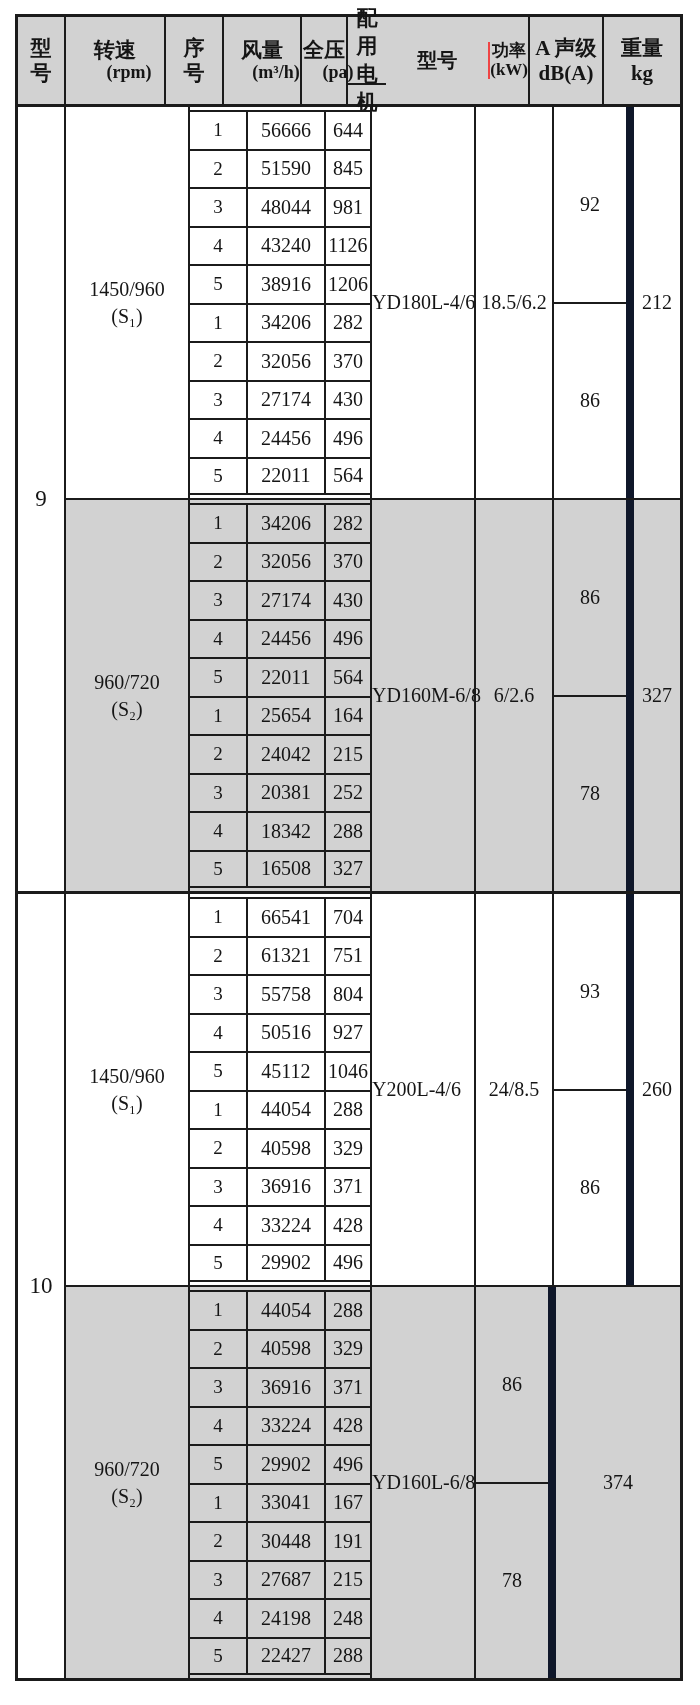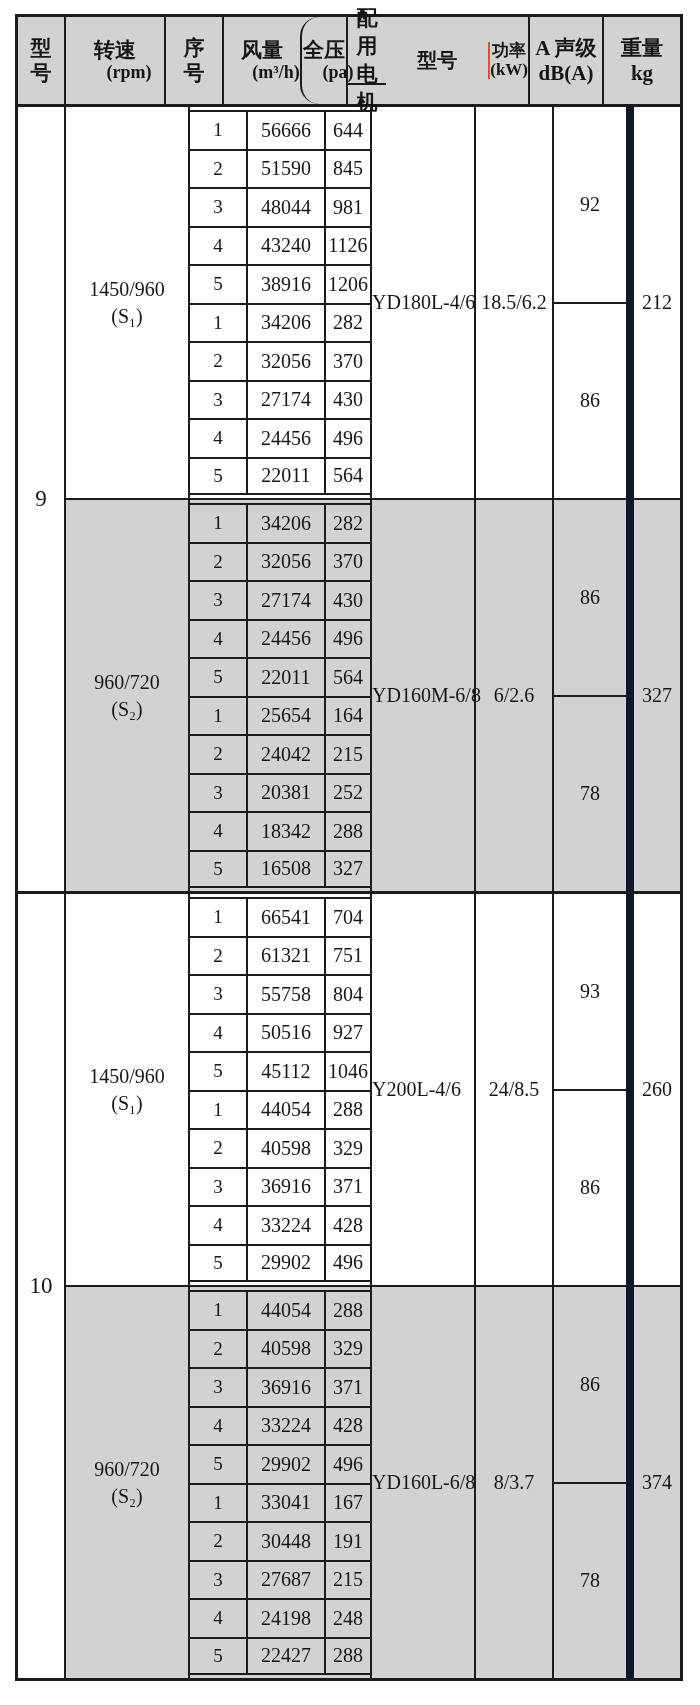--- a/index.html
+++ b/index.html
@@ -22,21 +22,21 @@
     display: flex; flex-direction: column; justify-content: center;
     align-items: center; text-align: center; border-left: 2px solid #1b1b1b;
   }
   .hcell:first-child { border-left: none; }
   .hl1 { font-size: 21px; line-height: 1.18; }
   .hl2 { font-size: 18px; line-height: 1.18; margin-left: 28px; }
   .w-model   { width: 46px; }
   .w-speed   { width: 100px; }
   .w-index   { width: 58px; }
   .w-flow    { width: 78px; }
-  .w-press   { width: 46px; border-radius: 19px; }
+  .w-press   { width: 46px; }
   .w-motorg  { width: 182px; }
   .w-noise   { width: 74px; }
   .w-weight  { flex: 1; }
   .motor-grp { display: flex; flex-direction: row; padding: 0; }
   .mg-top {
     height: 49px; display: flex; align-items: center; justify-content: center;
     border-bottom: 2px solid #1b1b1b; font-size: 21px;
   }
   .mg-bottom { flex: 1; display: flex; }
   .mg-model {
@@ -408,21 +408,20 @@
             <div class="irow">
     <div class="icell index">5</div>
     <div class="icell flow">22427</div>
     <div class="icell press">288</div>
   </div>
           </div>
         <div class="sec-motor">
           <div>YD160L</div>
           <div>-6/8</div>
         </div>
-        <div class="sec-power">8/3.7</div>
         <div class="sec-noise">
           <div class="noise-half top">86</div>
           <div class="noise-half">78</div>
         </div>
         <div class="sec-weight">374</div>
       </div>
 
     </div>
   </div>
 

